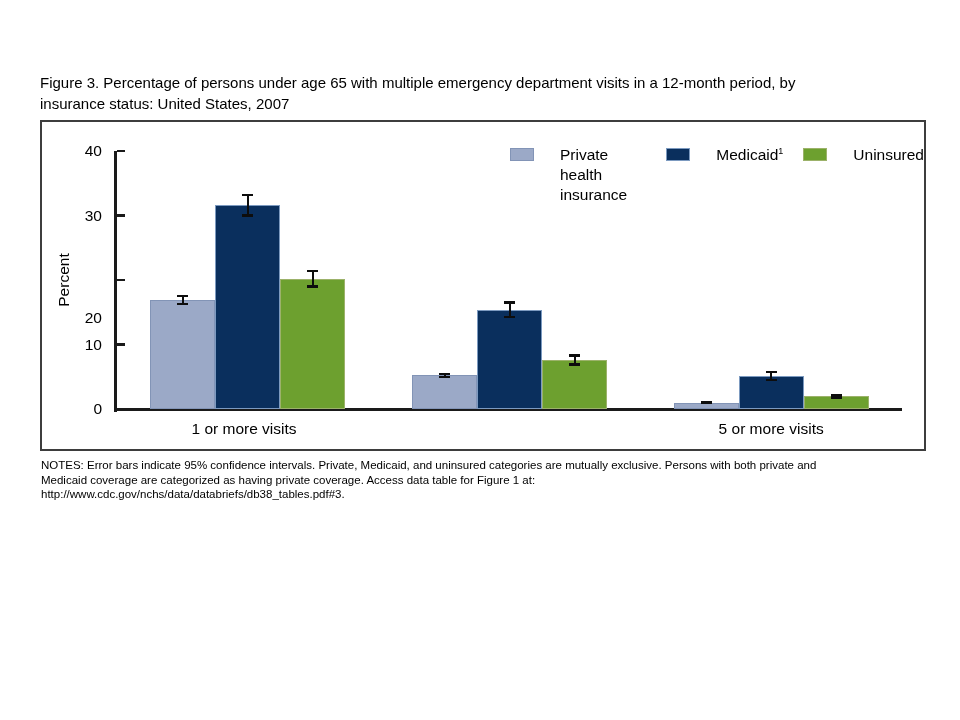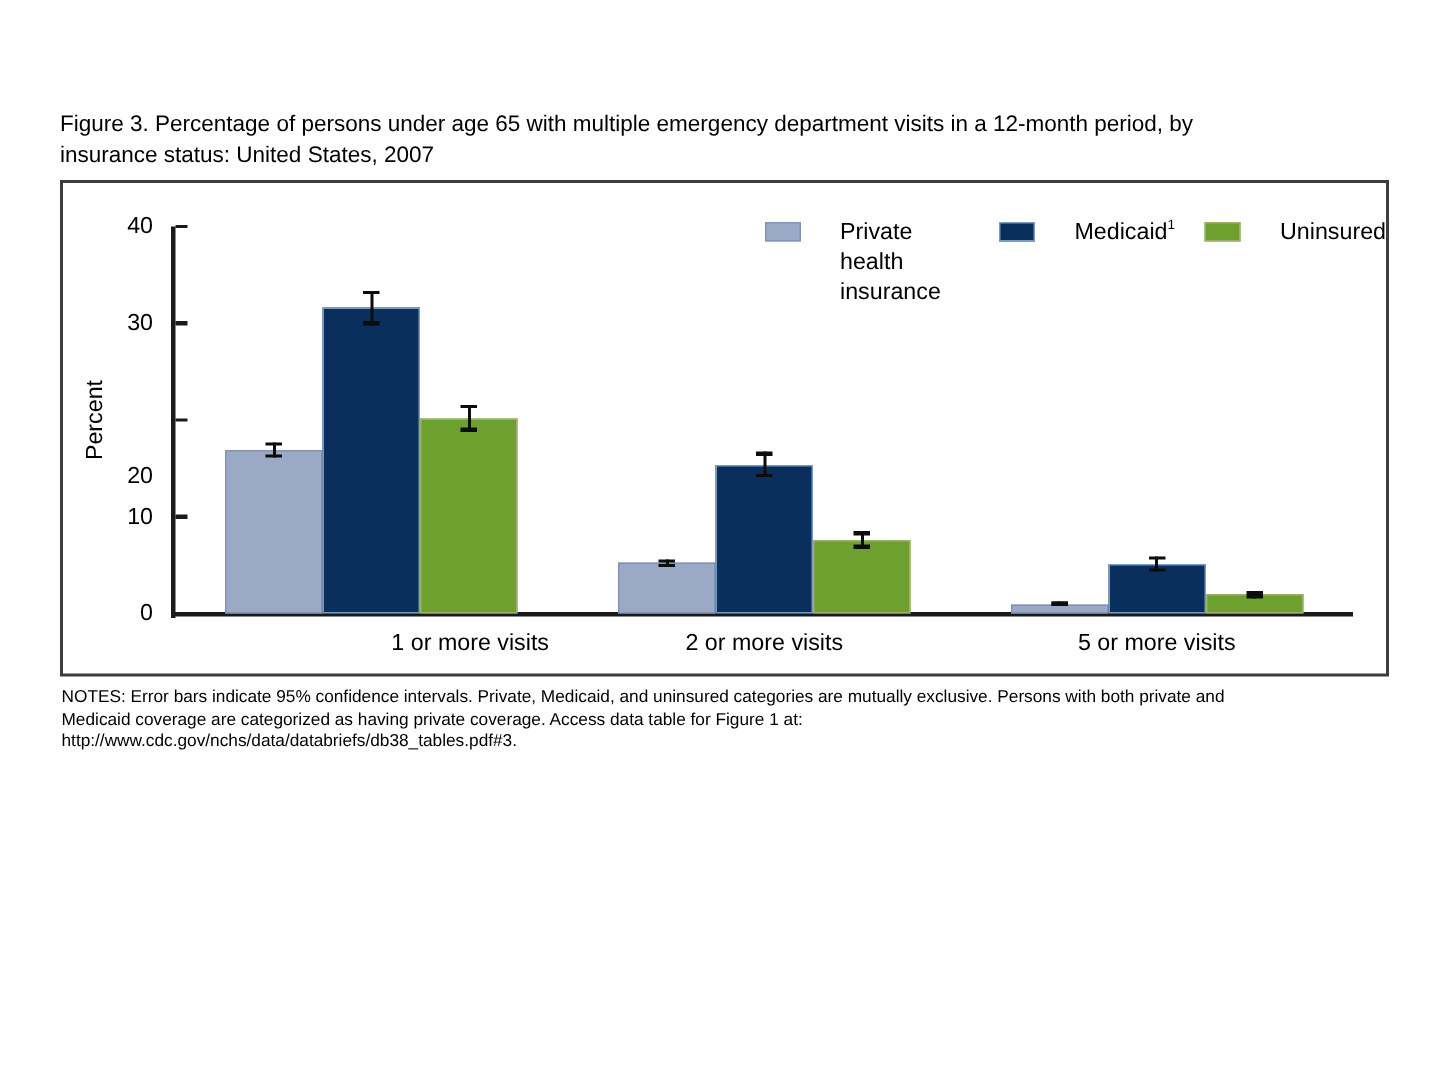--- a/index.html
+++ b/index.html
@@ -80,34 +80,33 @@
     <div class="xaxis"></div>
   <div class="ticklabel" style="top: 249px;">0</div>
       <div class="tick" style="top: 192.25px;"></div>
       <div class="ticklabel" style="top: 184.5px;">10</div>
       <div class="tick" style="top: 127.75px;"></div>
       <div class="ticklabel" style="top: 120px; margin-top: 38px;">20</div>
       <div class="tick" style="top: 63.25px;"></div>
       <div class="ticklabel" style="top: 55.5px;">30</div>
       <div class="tick" style="top: -1.25px;"></div>
       <div class="ticklabel" style="top: -9px;">40</div>
-      <div class="cat-label" style="left: 29px; top: 269px; text-align: right;">1 or more visits</div>
+      <div class="cat-label" style="left: 17px; top: 269px;">1 or more visits</div>
       <div class="bar" style="left: 33.3333px; top: 148.995px; width: 65px; height: 109.005px; background: rgb(155, 169, 199); border-color: rgb(130, 148, 182);"></div>
       <div class="errline" style="left: 64.8333px; top: 143.835px; height: 10.32px;"></div>
       <div class="errcap" style="left: 60.3333px; top: 143.835px;"></div>
       <div class="errcap" style="left: 60.3333px; top: 151.655px;"></div>
       <div class="bar" style="left: 98.3333px; top: 54.18px; width: 65px; height: 203.82px; background: rgb(10, 47, 93); border-color: rgb(124, 154, 192);"></div>
       <div class="errline" style="left: 129.833px; top: 42.57px; height: 23.22px;"></div>
       <div class="errcap" style="left: 125.333px; top: 42.57px;"></div>
       <div class="errcap" style="left: 125.333px; top: 63.29px;"></div>
       <div class="bar" style="left: 163.333px; top: 127.71px; width: 65px; height: 130.29px; background: rgb(109, 160, 47); border-color: rgb(156, 178, 106);"></div>
       <div class="errline" style="left: 194.833px; top: 118.68px; height: 18.06px;"></div>
       <div class="errcap" style="left: 190.333px; top: 118.68px;"></div>
       <div class="errcap" style="left: 190.333px; top: 134.24px;"></div>
-      <div class="cat-label" style="left: 282.5px; top: 269px;">2 or more visits</div>
       <div class="bar" style="left: 295px; top: 224.46px; width: 65px; height: 33.54px; background: rgb(155, 169, 199); border-color: rgb(130, 148, 182);"></div>
       <div class="errline" style="left: 326.5px; top: 221.88px; height: 5.16px;"></div>
       <div class="errcap" style="left: 322px; top: 221.88px;"></div>
       <div class="errcap" style="left: 322px; top: 224.54px;"></div>
       <div class="bar" style="left: 360px; top: 158.67px; width: 65px; height: 99.33px; background: rgb(10, 47, 93); border-color: rgb(124, 154, 192);"></div>
       <div class="errline" style="left: 391.5px; top: 150.285px; height: 16.77px;"></div>
       <div class="errcap" style="left: 387px; top: 150.285px;"></div>
       <div class="errcap" style="left: 387px; top: 164.555px;"></div>
       <div class="bar" style="left: 425px; top: 208.98px; width: 65px; height: 49.02px; background: rgb(109, 160, 47); border-color: rgb(156, 178, 106);"></div>
       <div class="errline" style="left: 456.5px; top: 203.175px; height: 11.61px;"></div>

